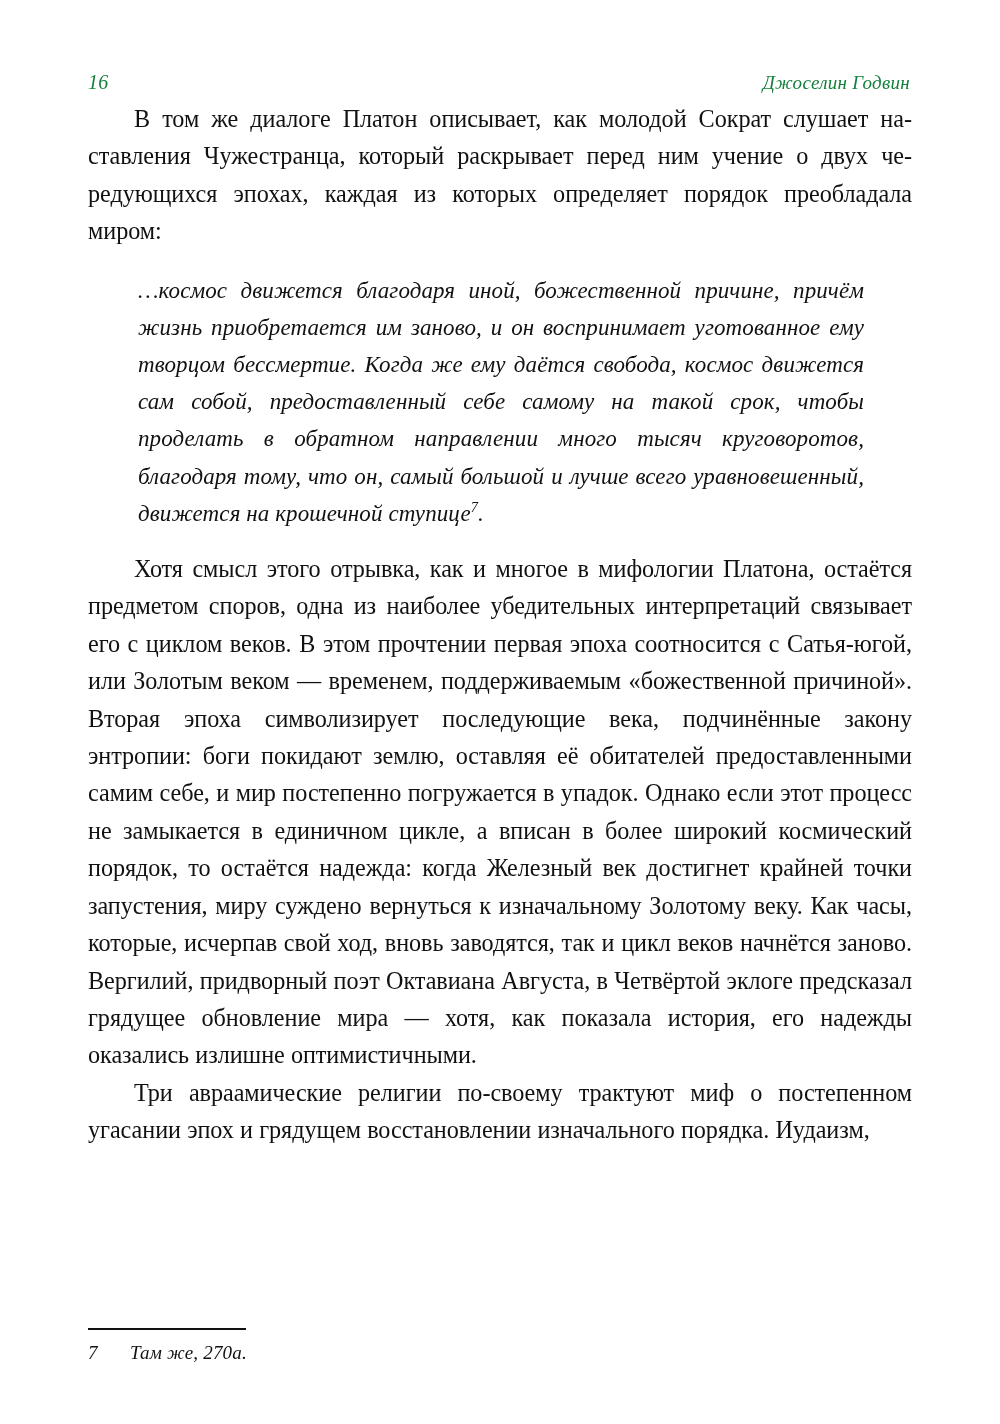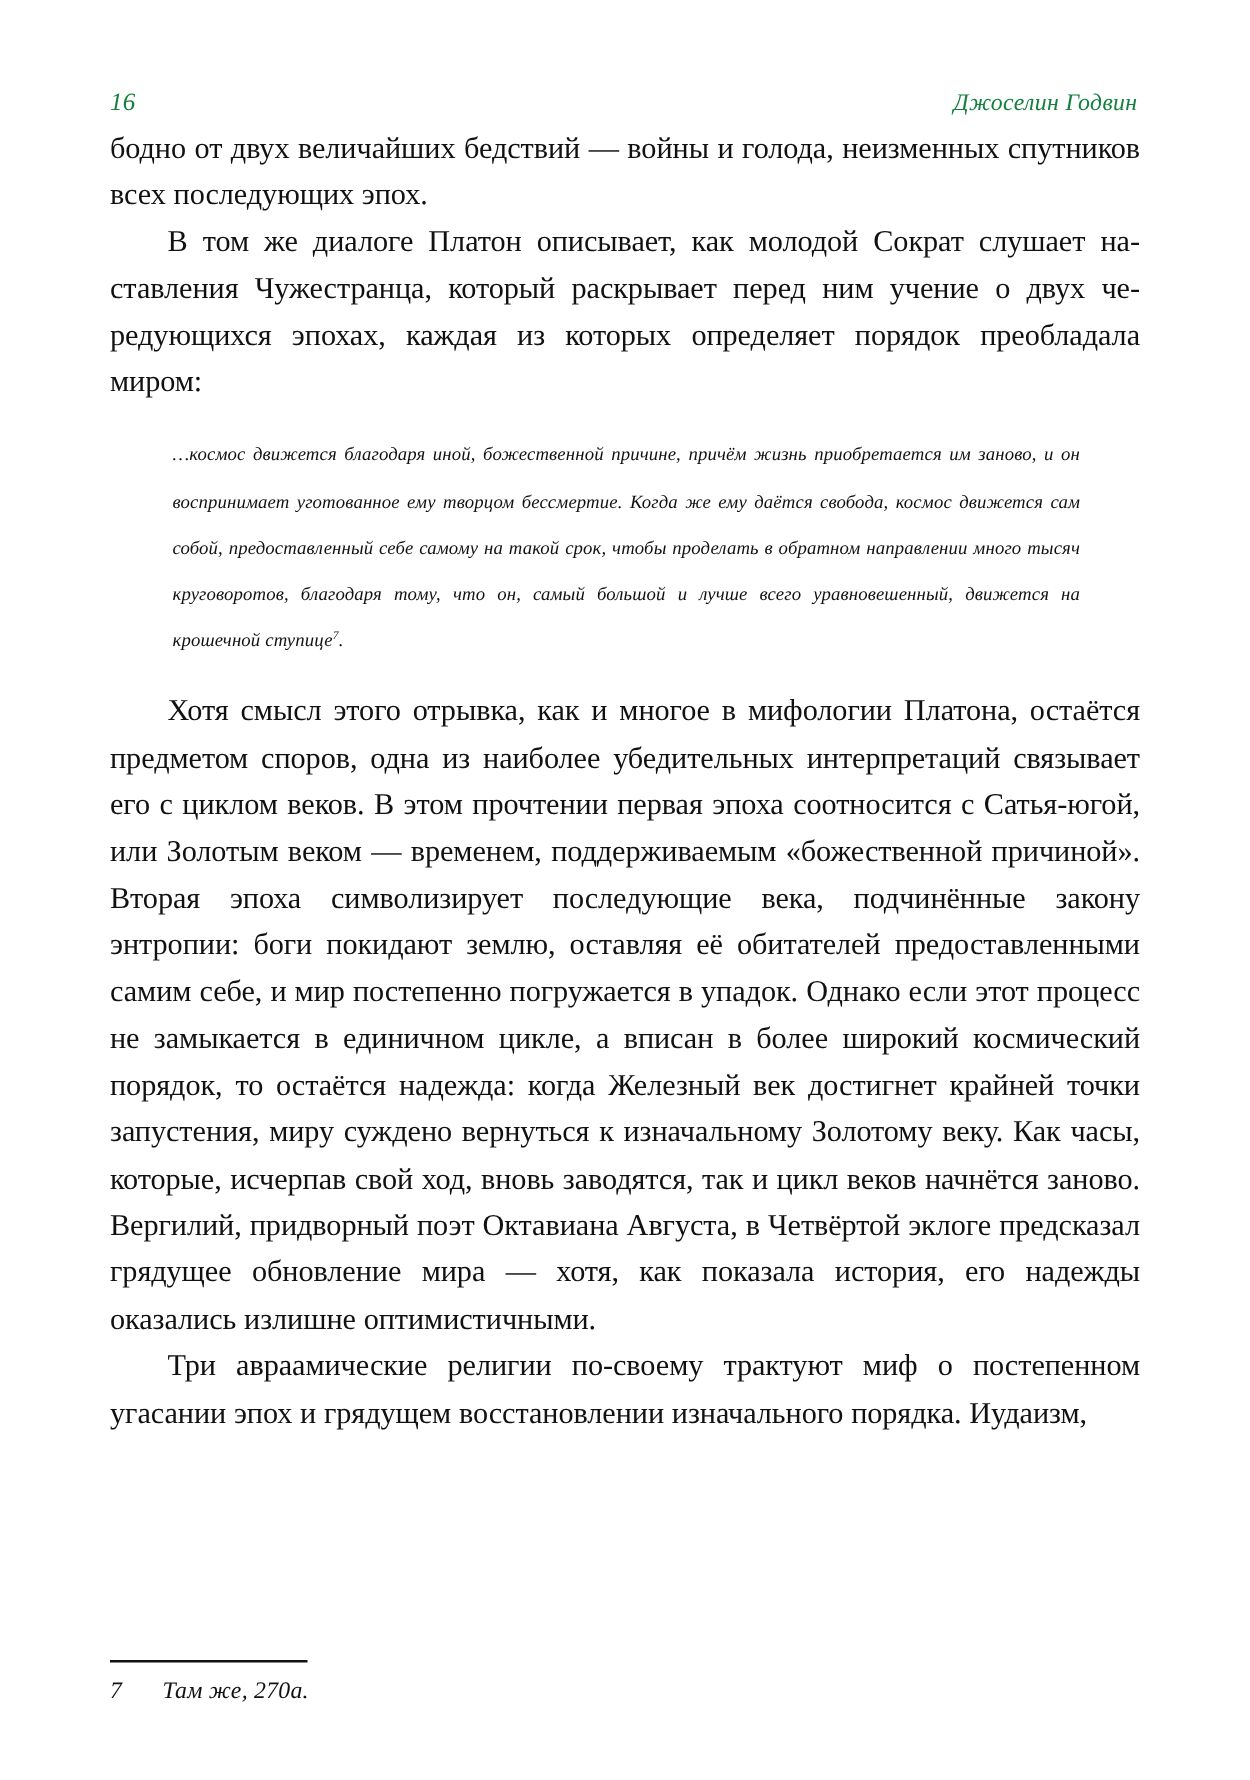--- a/index.html
+++ b/index.html
@@ -70,21 +70,21 @@
 
   p.body.indent {
     text-indent: 46px;
   }
 
   
   .quote {
     margin: 22px 0 18px 0;
     padding: 0 48px 0 50px;
     font-style: italic;
-    font-size: 15px;
+    font-size: 23px;
     line-height: 37.2px;
     text-align: justify;
     letter-spacing: 0.1px;
   }
 
   .quote p {
     margin: 0;
   }
 
   sup.fn {
@@ -132,21 +132,20 @@
 
 <div class="page">
 
   <div class="running-head">
     <span class="folio">16</span>
     <span class="head-author">Джоселин Годвин</span>
   </div>
 
   <div class="textblock">
 
-    <p class="body">бодно от двух величайших бедствий — войны и голода, неизменных спут­ников всех последующих эпох.</p>
 
 
 
     <p class="body indent">В том же диалоге Платон описывает, как молодой Сократ слушает на­ставления Чужестранца, который раскрывает перед ним учение о двух че­редующихся эпохах, каждая из которых определяет порядок преобладала миром:</p>
 
     <div class="quote">
       <p><span>…космос движется благодаря иной, божественной причине, причём жизнь приобретается им заново, и он воспринимает уготованное ему творцом бессмертие. Когда же ему даётся свобода, космос дви­жется сам собой, предоставленный себе самому на такой срок, что­бы проделать в обратном направлении много тысяч круговоротов, благодаря тому, что он, самый большой и лучше всего уравновешен­ный, движется на крошечной ступице</span><sup class="fn">7</sup><span>.</span></p>
     </div>
 
     <p class="body indent">Хотя смысл этого отрывка, как и многое в мифологии Платона, оста­ётся предметом споров, одна из наиболее убедительных интерпретаций связывает его с циклом веков. В этом прочтении первая эпоха соотносит­ся с Сатья-югой, или Золотым веком — временем, поддерживаемым «бо­жественной причиной». Вторая эпоха символизирует последующие века, подчинённые закону энтропии: боги покидают землю, оставляя её обита­телей предоставленными самим себе, и мир постепенно погружается в упа­док. Однако если этот процесс не замыкается в единичном цикле, а вписан в более широкий космический порядок, то остаётся надежда: когда Же­лезный век достигнет крайней точки запустения, миру суждено вернуть­ся к изначальному Золотому веку. Как часы, которые, исчерпав свой ход, вновь заводятся, так и цикл веков начнётся заново. Вергилий, придворный поэт Октавиана Августа, в Четвёртой эклоге предсказал грядущее обнов­ление мира — хотя, как показала история, его надежды оказались излишне оптимистичными.</p>

